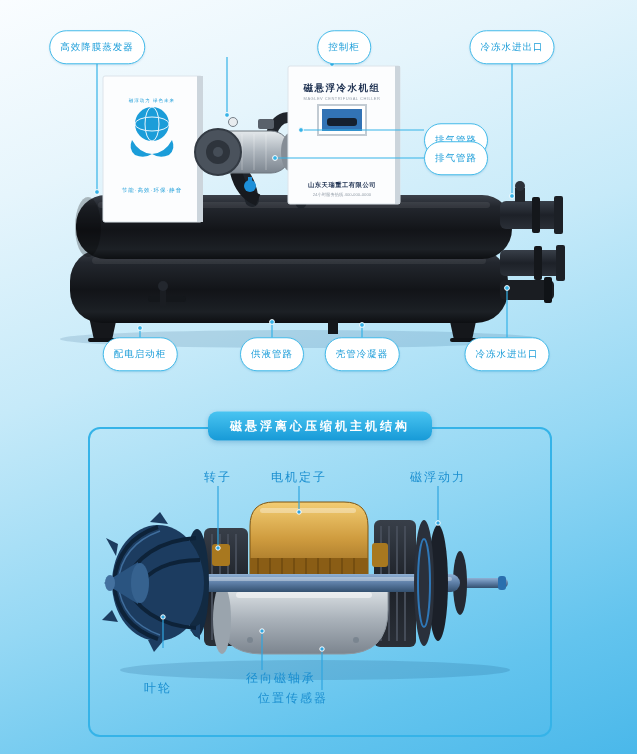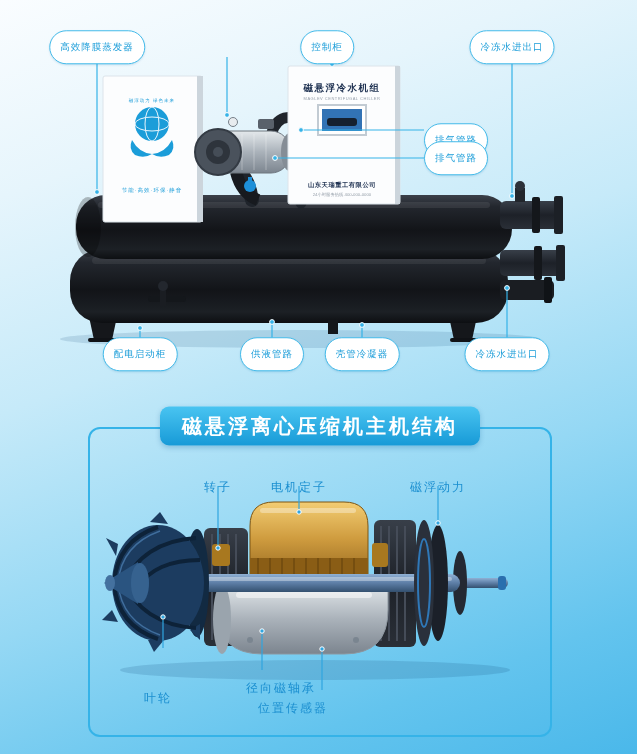--- a/index.html
+++ b/index.html
@@ -15,26 +15,26 @@
   }
   .pill{
     position:absolute;transform:translate(-50%,-50%);z-index:5;
     background:#ffffff;border:1px solid #45bbea;color:#1b9dd9;
     font-size:9.5px;line-height:1;padding:11px 10px;border-radius:999px;
     white-space:nowrap;letter-spacing:1px;
     box-shadow:0 1px 2px rgba(30,120,180,.18);
   }
   .blabel{
     position:absolute;transform:translate(-50%,-50%);z-index:5;
-    color:#1b8fd0;font-size:12px;letter-spacing:2px;white-space:nowrap;margin-top:10px;
+    color:#1b8fd0;font-size:12px;letter-spacing:2px;white-space:nowrap;
   }
   .banner{
     position:absolute;left:320px;top:426px;transform:translate(-50%,-50%);z-index:6;
     background:linear-gradient(180deg,#49c4f1,#179ad7);color:#ffffff;
-    font-size:20px;font-weight:bold;letter-spacing:3px;white-space:nowrap;
+    font-size:12px;font-weight:bold;letter-spacing:3px;white-space:nowrap;
     padding:6px 22px;border-radius:9px;
     box-shadow:0 2px 5px rgba(0,90,150,.25);
   }
 </style>
 </head>
 <body>
 
 <div class="stage">
 
   <div class="frame"></div>
@@ -276,21 +276,21 @@
         <circle cx="163" cy="617" r="2.2"></circle>
           <circle cx="262" cy="631" r="2.2"></circle>
           <circle cx="322" cy="649" r="2.2"></circle>
       </g>
     </g>
   </svg>
 
   <div class="banner">磁悬浮离心压缩机主机结构</div>
 
   <div class="pill" style="left:97px;top:47px">高效降膜蒸发器</div>
-  <div class="pill" style="left:327px;top:47px">控制柜</div>
+  <div class="pill" style="left:344px;top:47px">控制柜</div>
   <div class="pill" style="left:512px;top:47px">冷冻水进出口</div>
   <div class="pill" style="left:456px;top:140px">排气管路</div>
   <div class="pill" style="left:456px;top:158px">排气管路</div>
   <div class="pill" style="left:140px;top:354px">配电启动柜</div>
   <div class="pill" style="left:272px;top:354px">供液管路</div>
   <div class="pill" style="left:362px;top:354px">壳管冷凝器</div>
   <div class="pill" style="left:507px;top:354px">冷冻水进出口</div>
 
   <div class="blabel" style="left:218px;top:477px">转子</div>
   <div class="blabel" style="left:299px;top:477px">电机定子</div>

